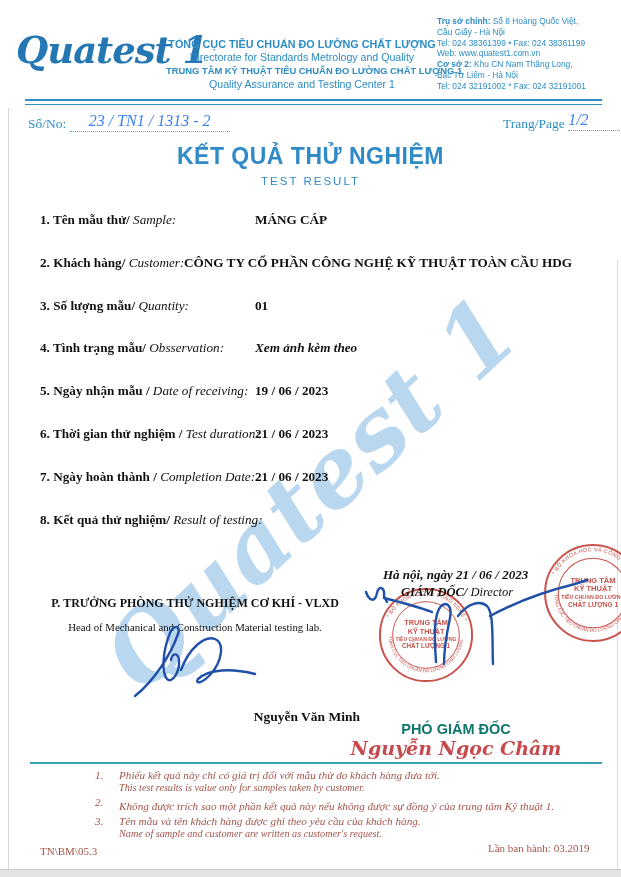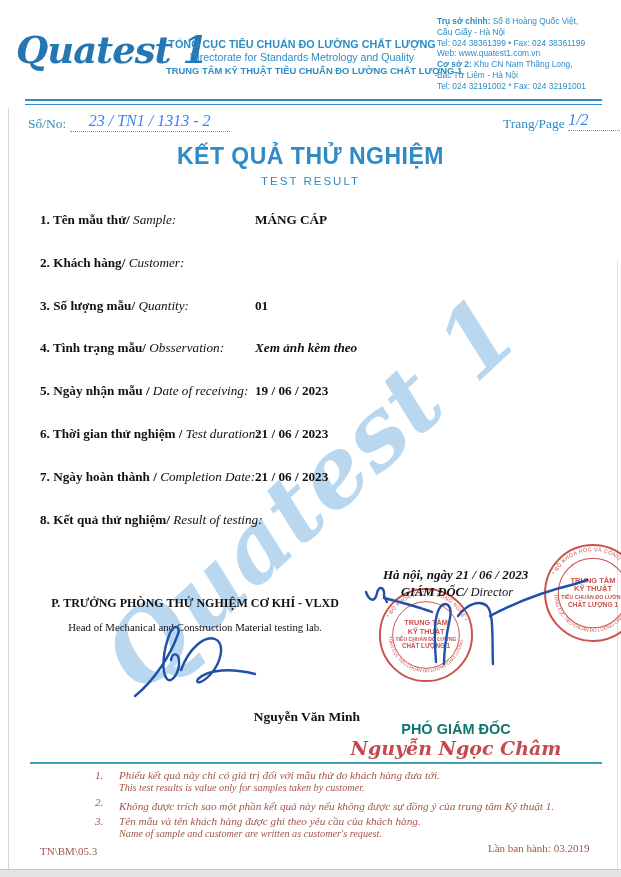--- a/index.html
+++ b/index.html
@@ -85,20 +85,21 @@
 
 <div class="watermark">Quatest 1</div>
 
 <div class="logo">Quatest 1</div>
 
 <div class="org">
 
 <div class="org-line">TỔNG CỤC TIÊU CHUẨN ĐO LƯỜNG CHẤT LƯỢNG</div>
     <div class="org-line">Directorate for Standards Metrology and Quality</div>
     <div class="org-line">TRUNG TÂM KỸ THUẬT TIÊU CHUẨN ĐO LƯỜNG CHẤT LƯỢNG 1</div>
+    <div class="org-line">Quality Assurance and Testing Center 1</div>
   </div>
 
 <div class="contact">
 
 <div class="contact-line"><b>Trụ sở chính:</b><span> Số 8 Hoàng Quốc Việt,</span></div>
     <div class="contact-line"><b></b><span>Cầu Giấy - Hà Nội</span></div>
     <div class="contact-line"><b></b><span>Tel: 024 38361399 • Fax: 024 38361199</span></div>
     <div class="contact-line"><b></b><span>Web: www.quatest1.com.vn</span></div>
     <div class="contact-line"><b>Cơ sở 2:</b><span> Khu CN Nam Thăng Long,</span></div>
     <div class="contact-line"><b></b><span>Bắc Từ Liêm - Hà Nội</span></div>
@@ -121,20 +122,21 @@
 
 <div class="fields">
 
     <div class="field-row">
       <span class="fl-vi">1. Tên mẫu thử/</span><span class="fl-en"> Sample:</span>
       <span class="fv"><span>MÁNG CÁP</span><span class="fv-it"></span></span>
     </div>
 
     <div class="field-row">
       <span class="fl-vi">2. Khách hàng/</span><span class="fl-en"> Customer:</span>
+      <span class="fv"><span>CÔNG TY CỔ PHẦN CÔNG NGHỆ KỸ THUẬT TOÀN CẦU HDG</span><span class="fv-it"></span></span>
     </div>
 
     <div class="field-row">
       <span class="fl-vi">3. Số lượng mẫu/</span><span class="fl-en"> Quantity:</span>
       <span class="fv"><span>01</span><span class="fv-it"></span></span>
     </div>
 
     <div class="field-row">
       <span class="fl-vi">4. Tình trạng mẫu/</span><span class="fl-en"> Obsservation:</span>
       <span class="fv"><span></span><span class="fv-it">Xem ảnh kèm theo</span></span>

